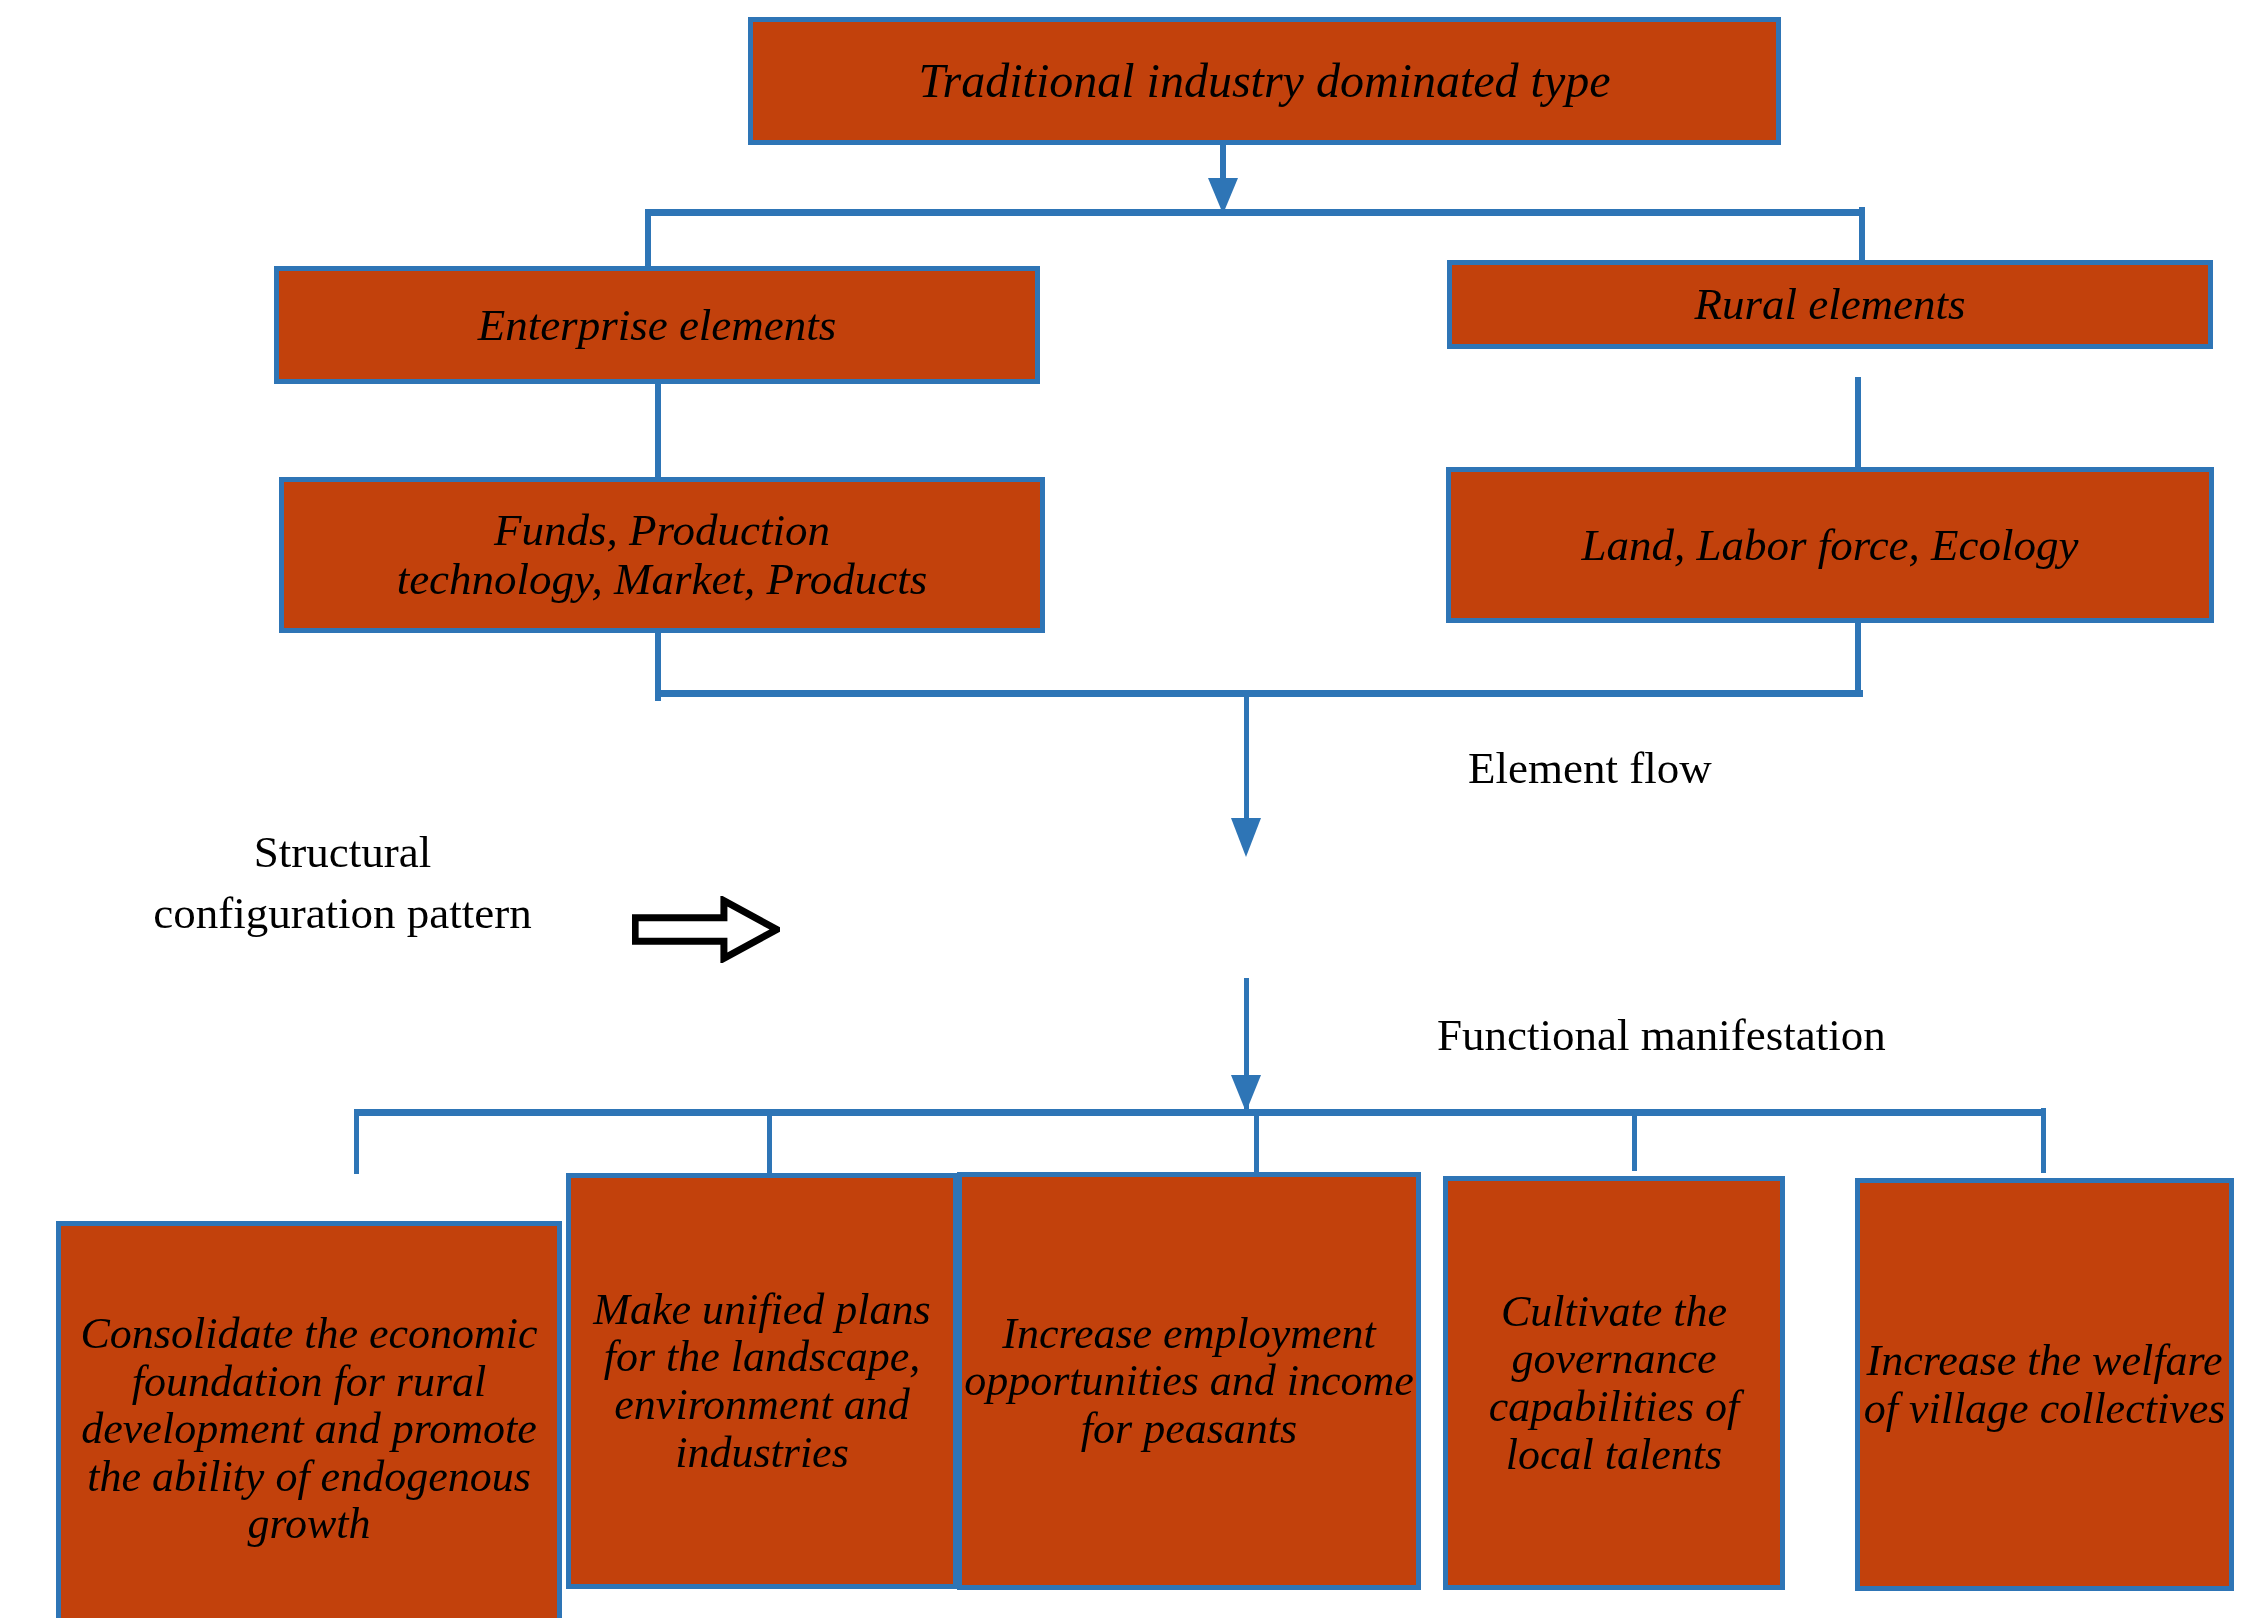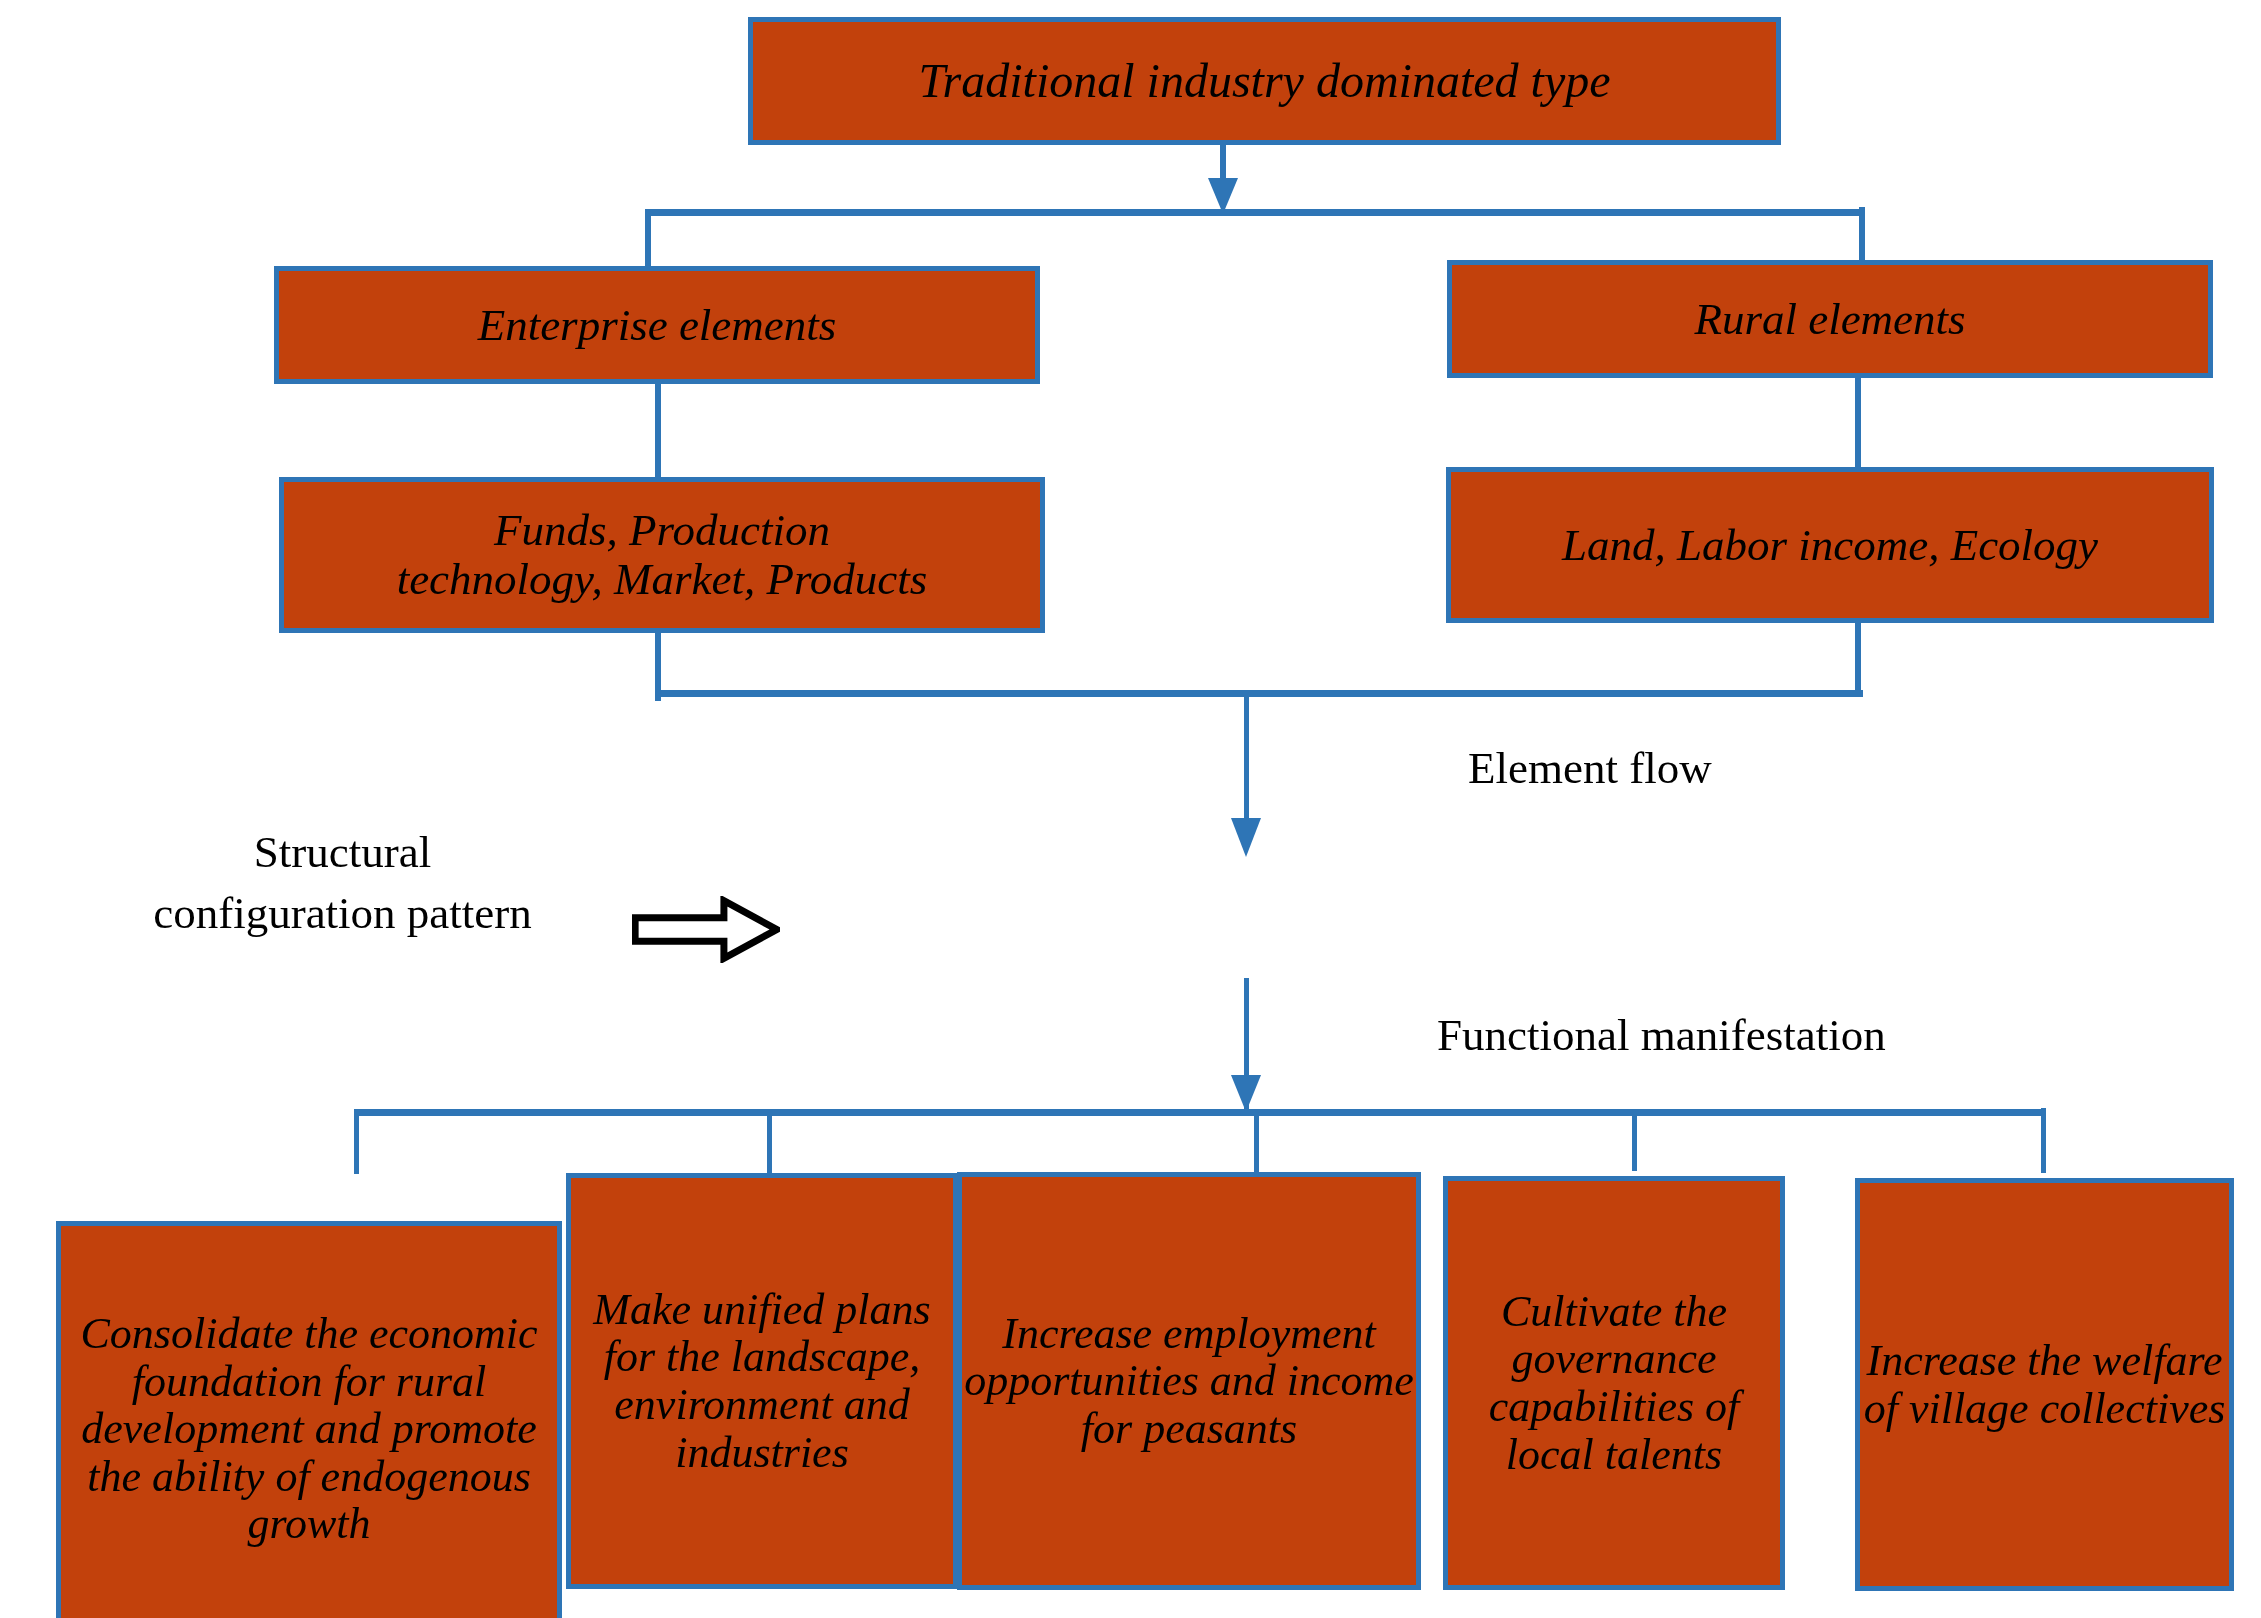--- a/index.html
+++ b/index.html
@@ -60,34 +60,34 @@
   <div class="arrowhead" style="left:1208px;top:178px;border-left-width:15.6px;border-right-width:15.6px;border-top-width:36px;"></div>
 
   <div class="hline" style="left:645px;top:209px;width:1220px;height:7px;"></div>
   <div class="vline" style="left:645px;top:212px;width:5.5px;height:56px;"></div>
   <div class="vline" style="left:1859px;top:207px;width:5.5px;height:56px;"></div>
 
   <div class="box" style="left:274px;top:266px;width:766px;height:118px;font-size:45px;">
     <span>Enterprise elements</span>
   </div>
 
-  <div class="box" style="left:1447px;top:260px;width:766px;height:118px;font-size:45px;">
+  <div class="box" style="left:1447px;top:260px;width:766px;height:89px;font-size:45px;">
     <span>Rural elements</span>
   </div>
 
   <div class="vline" style="left:655px;top:383px;width:5.5px;height:95px;"></div>
   <div class="vline" style="left:1855px;top:377px;width:5.5px;height:92px;"></div>
 
   <div class="box" style="left:279px;top:477px;width:766px;height:156px;font-size:45px;">
     <span>Funds,    Production
 technology,    Market,    Products</span>
   </div>
 
   <div class="box" style="left:1446px;top:467px;width:768px;height:156px;font-size:45px;">
-    <span>Land, Labor income, Ecology</span>
+    <span>Land, Labor force, Ecology</span>
   </div>
 
   <div class="vline" style="left:655px;top:631px;width:5.5px;height:70px;"></div>
   <div class="vline" style="left:1855px;top:622px;width:5.5px;height:70px;"></div>
   <div class="hline" style="left:655px;top:690px;width:1208px;height:7px;"></div>
 
   <div class="vline" style="left:1244px;top:693px;width:4.7px;height:156px;"></div>
   <div class="arrowhead" style="left:1231px;top:818px;border-left-width:15.6px;border-right-width:15.6px;border-top-width:39px;"></div>
 
   <div class="lbl" style="left:1468px;top:738px;font-size:45px;">Element flow</div>

